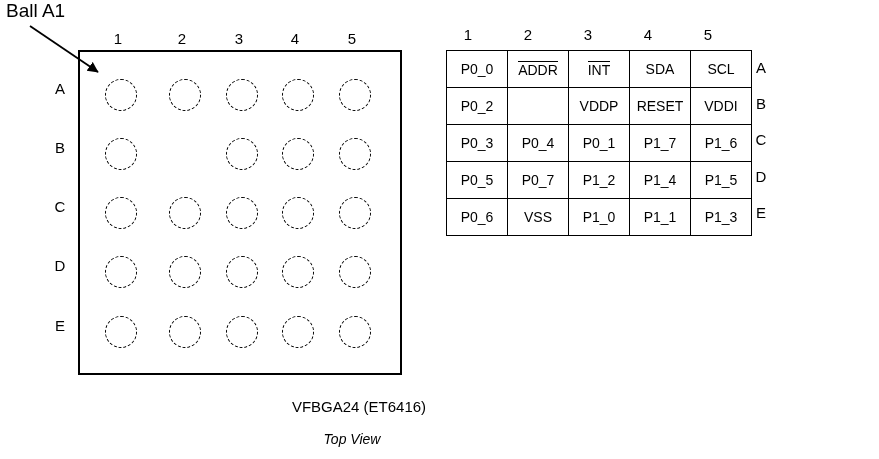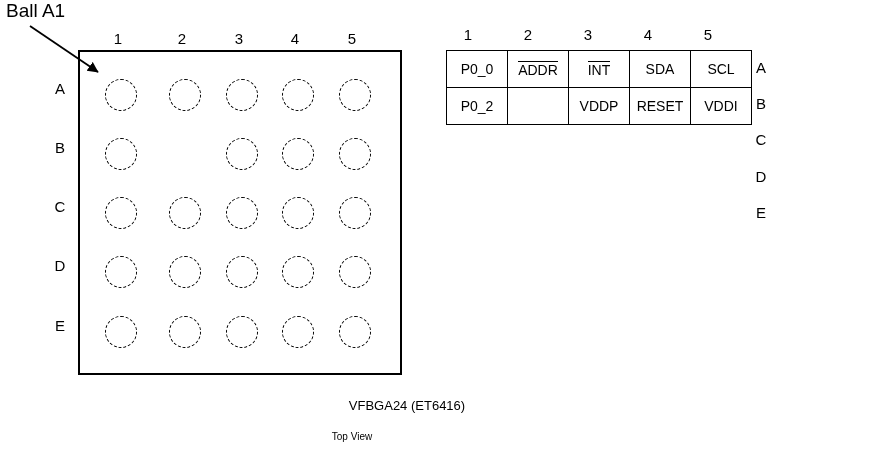--- a/index.html
+++ b/index.html
@@ -121,30 +121,30 @@
     line-height: 18px;
   }
 
   
   #caption-package {
     position: absolute;
     left: 0;
     top: 398px;
     width: 718px;
     text-align: center;
-    font-size: 13px;
-    padding-left: 48px;
+    font-size: 15px;
   }
   #caption-view {
     position: absolute;
     left: 0;
     top: 431px;
     width: 704px;
     text-align: center;
-    font-size: 10px;
+    font-size: 14px;
+    font-style: italic;
   }
 </style>
 </head>
 <body>
 
 <div id="ball-a1-label">Ball A1</div>
 
 <svg id="callout-arrow-svg" viewBox="0 0 879 459">
   <defs>
     <marker id="arrowhead" markerWidth="7" markerHeight="7" refX="5.6" refY="3" orient="auto" markerUnits="strokeWidth">
@@ -215,20 +215,41 @@
         <td><span>SDA</span></td>
         <td><span>SCL</span></td>
       </tr>
       <tr>
         <td><span>P0_2</span></td>
         <td><span></span></td>
         <td><span>VDDP</span></td>
         <td><span>RESET</span></td>
         <td><span>VDDI</span></td>
       </tr>
+      <tr>
+        <td><span>P0_3</span></td>
+        <td><span>P0_4</span></td>
+        <td><span>P0_1</span></td>
+        <td><span>P1_7</span></td>
+        <td><span>P1_6</span></td>
+      </tr>
+      <tr>
+        <td><span>P0_5</span></td>
+        <td><span>P0_7</span></td>
+        <td><span>P1_2</span></td>
+        <td><span>P1_4</span></td>
+        <td><span>P1_5</span></td>
+      </tr>
+      <tr>
+        <td><span>P0_6</span></td>
+        <td><span>VSS</span></td>
+        <td><span>P1_0</span></td>
+        <td><span>P1_1</span></td>
+        <td><span>P1_3</span></td>
+      </tr>
     </tbody>
   </table>
 
   <div class="tbl-row-label" style="top:9px;">A</div>
   <div class="tbl-row-label" style="top:45px;">B</div>
   <div class="tbl-row-label" style="top:81px;">C</div>
   <div class="tbl-row-label" style="top:118px;">D</div>
   <div class="tbl-row-label" style="top:154px;">E</div>
 </div>
 

